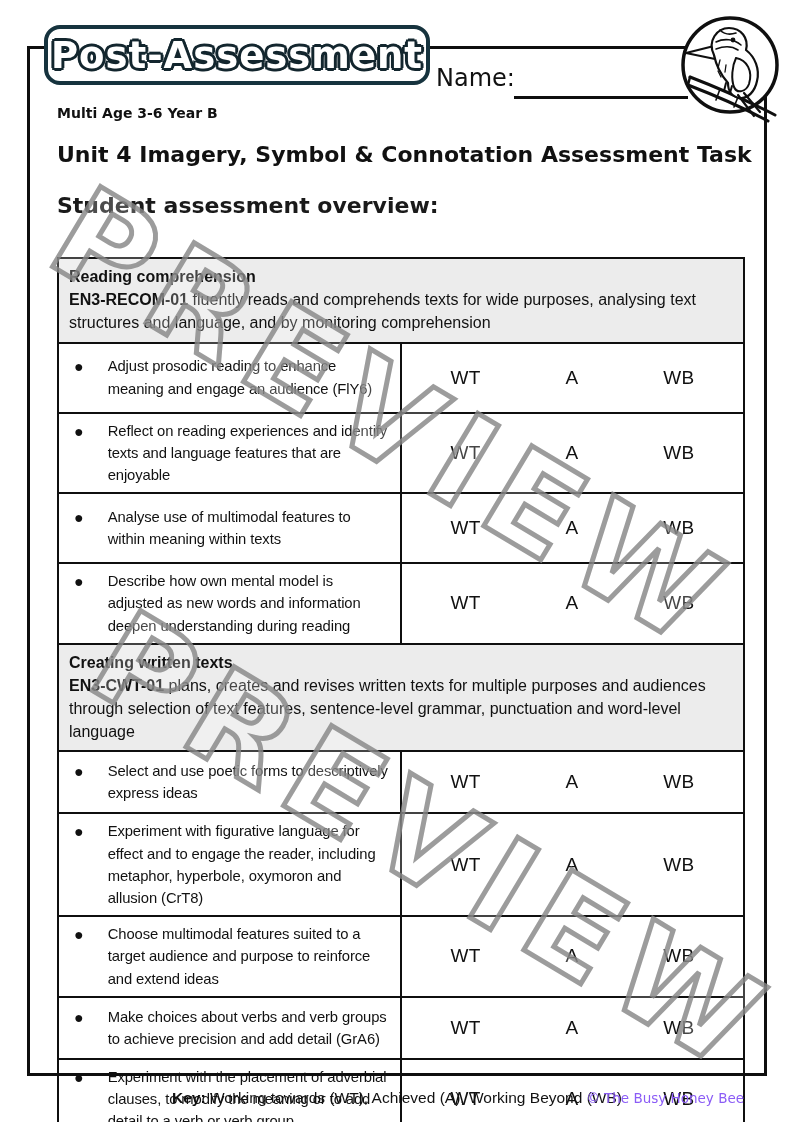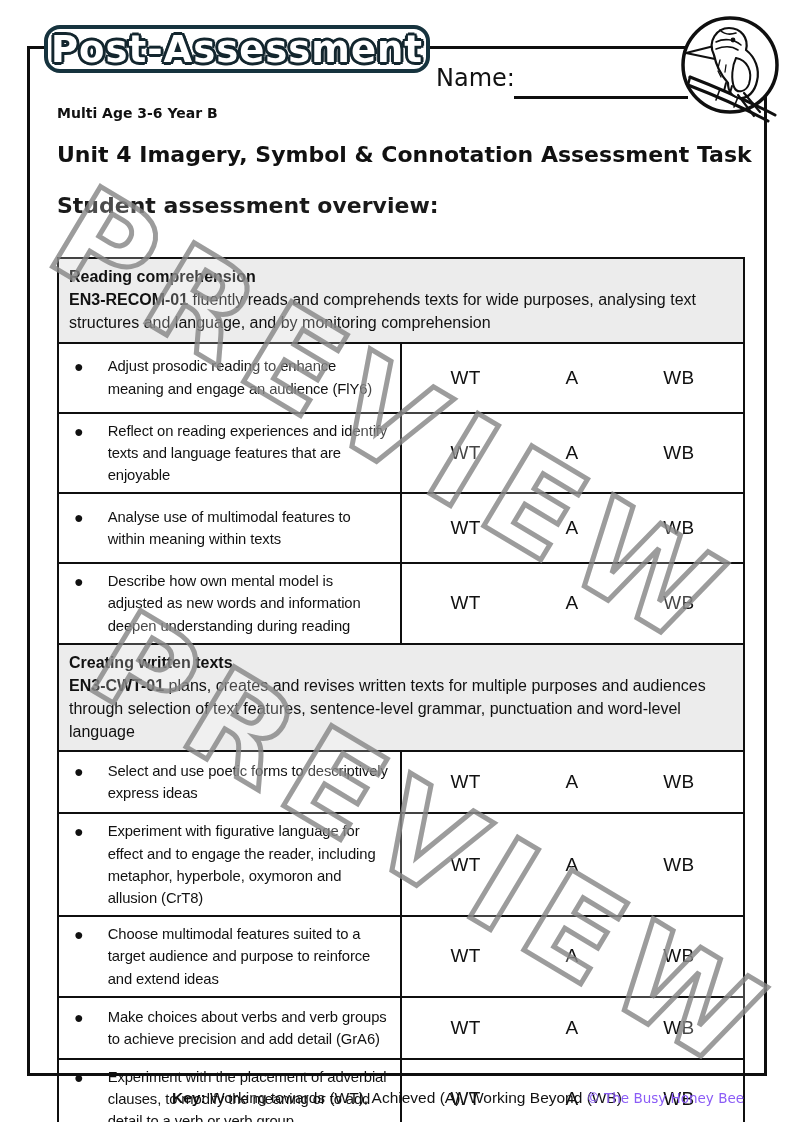--- a/index.html
+++ b/index.html
@@ -11,21 +11,21 @@
     color:#111;
     overflow:hidden;
   }
   
   .page-border{
     position:absolute;left:27px;top:46px;width:740px;height:1030px;
     border:3px solid #0f0f0f;box-sizing:border-box;z-index:1;
   }
   
   .banner{
-    position:absolute;left:44px;top:25px;width:386px;height:48px;
+    position:absolute;left:44px;top:25px;width:386px;height:60px;
     background:#fff;border:4px solid #16333e;border-radius:16px;
     display:flex;align-items:center;justify-content:center;
     box-sizing:border-box;z-index:4;
   }
   .banner-text{
     font-family:"DejaVu Sans",sans-serif;font-weight:bold;font-size:37px;
     letter-spacing:1px;color:#ffffff;white-space:nowrap;
     text-shadow:
       3px 0 0 #13262e,-3px 0 0 #13262e,0 3px 0 #13262e,0 -3px 0 #13262e,
       2.2px 2.2px 0 #13262e,-2.2px 2.2px 0 #13262e,

